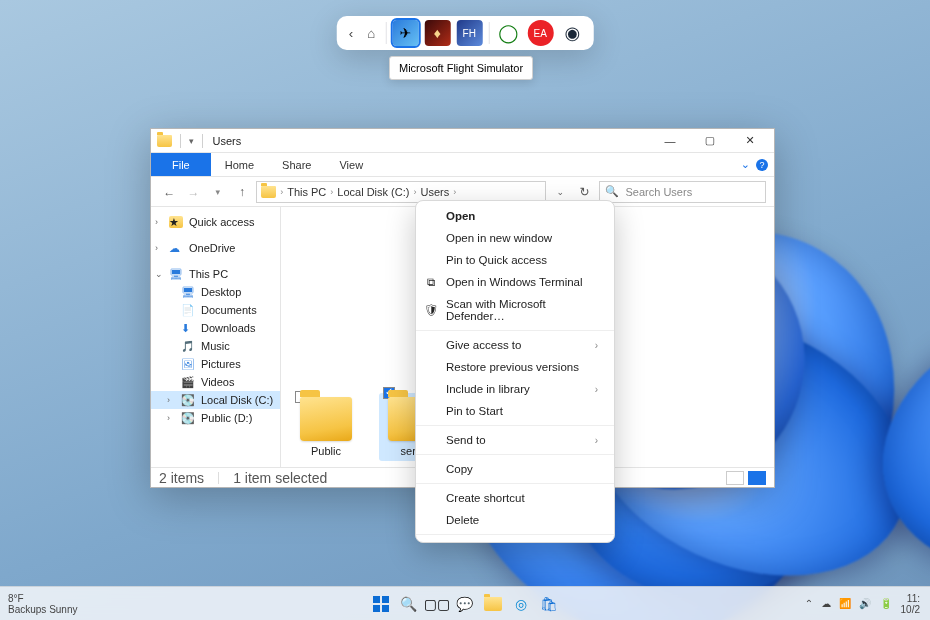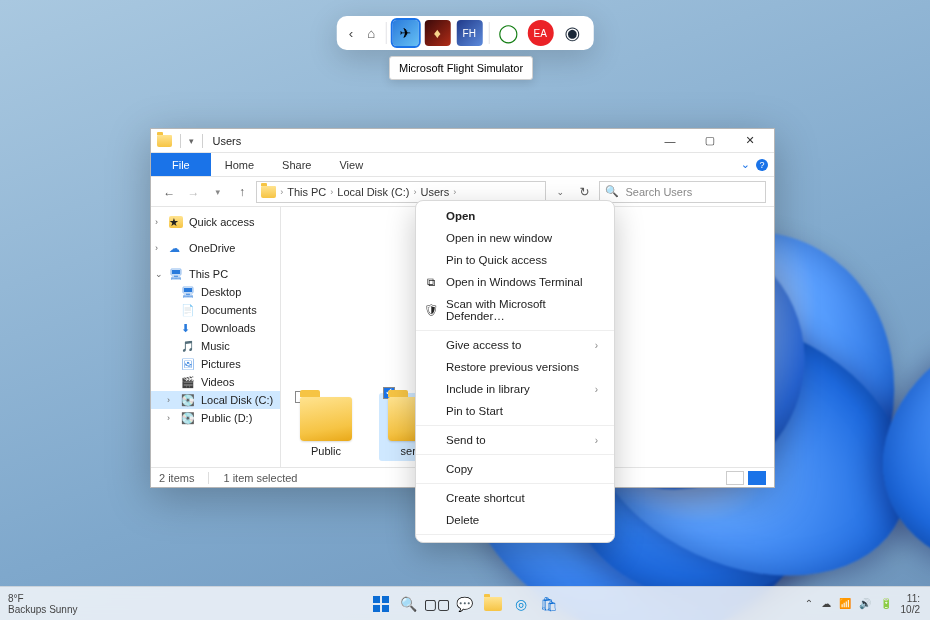--- a/index.html
+++ b/index.html
@@ -43,21 +43,21 @@
 .fitem .bigfolder::before { content:""; position:absolute; left:0; top:-7px; width:20px; height:7px; background:#f6c444; border-radius:2px 2px 0 0; }
 .fitem.sel { background:#cfe8ff; padding:4px; border-radius:3px; margin:-4px; }
 .chk { position:absolute; left:4px; top:-6px; width:12px; height:12px; border:1px solid #888; background:#fff; }
 .chk.on { background:#1a73e8; }
 .chk.on::after { content:"✓"; color:#fff; font-size:10px; position:absolute; left:1px; top:-2px; }
 .ctx { position:absolute; left:415px; top:200px; width:200px; background:#fff; border:1px solid #d9d9d9; border-radius:8px; box-shadow: 0 10px 30px rgba(0,0,0,.22); padding:4px 0; font-size:11.5px; color:#222; }
 .ctx .mi { padding: 5px 16px 5px 30px; display:flex; align-items:center; cursor:pointer; position:relative; }
 .ctx .mi .ri { margin-left:auto; color:#888; font-size:10px; }
 .ctx .mi .li { position:absolute; left:8px; width:14px; text-align:center; }
 .ctx hr { border:none; border-top:1px solid #eee; margin:3px 0; }
-.status { height:20px; border-top:1px solid #e5e5e5; font-size:11px; color:#555; display:flex; align-items:center; padding:0 8px; gap:14px;}
+.status { height:20px; border-top:1px solid #e5e5e5; font-size:14px; color:#555; display:flex; align-items:center; padding:0 8px; gap:14px;}
 .status .sep { width:1px; height:12px; background:#ddd; }
 .status .vend { margin-left:auto; display:flex; gap:4px; }
 .status .vbtn { width:18px; height:14px; border:1px solid #ccc; cursor:pointer; }
 .status .vbtn.on { background:#1a73e8; border-color:#1a73e8; }
 .taskbar { position:absolute; left:0; right:0; bottom:0; height:34px; background: rgba(245,247,250,.85); backdrop-filter: blur(6px); border-top:1px solid rgba(0,0,0,.1); display:flex; align-items:center; }
 .tcenter { position:absolute; left:50%; transform:translateX(-50%); display:flex; gap:6px; }
 .tico { width:22px; height:22px; border-radius:3px; display:flex; align-items:center; justify-content:center; font-size:14px; cursor:pointer;}
 .tleft { display:flex; flex-direction:column; font-size:10px; color:#444; padding-left:8px; line-height:1.1;}
 .tright { margin-left:auto; display:flex; align-items:center; gap:8px; padding-right:10px; font-size:10px; color:#444;}
 </style>

